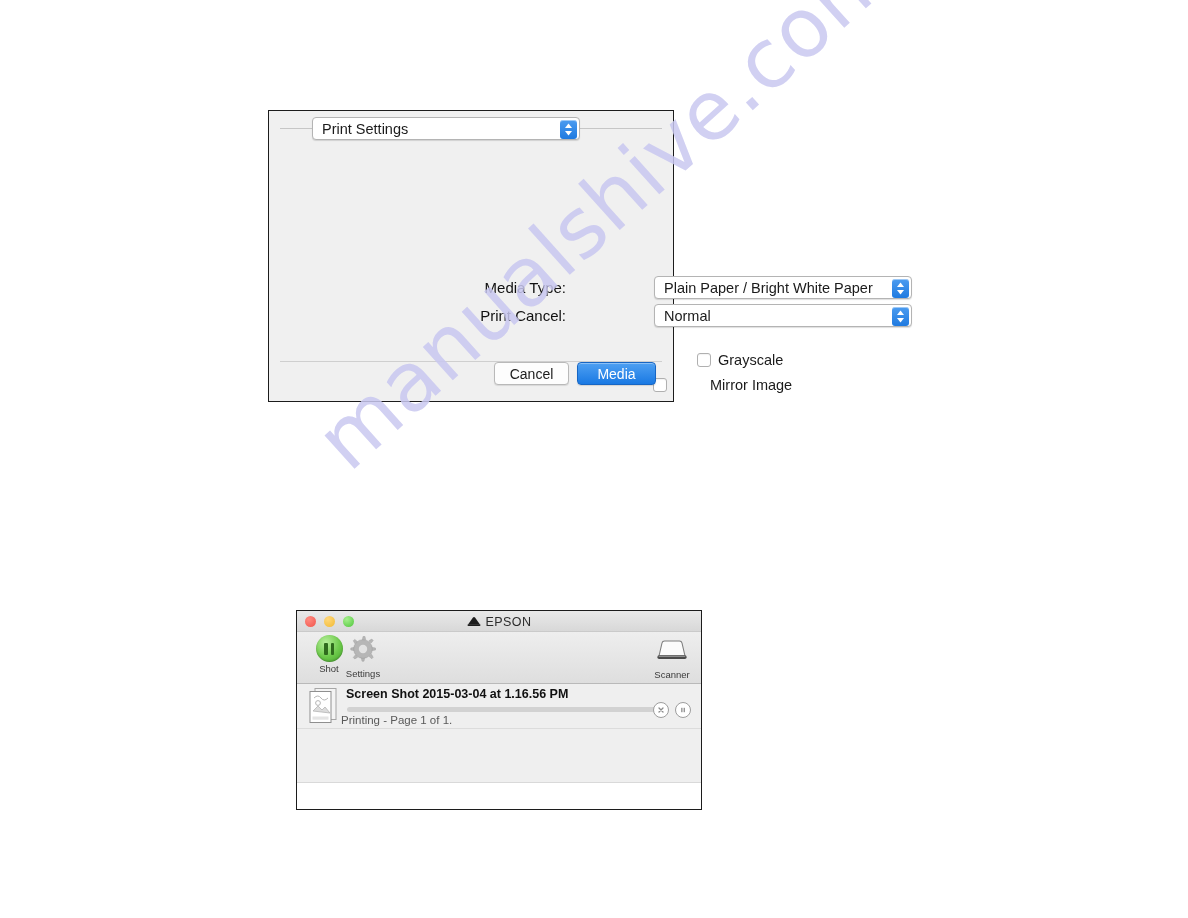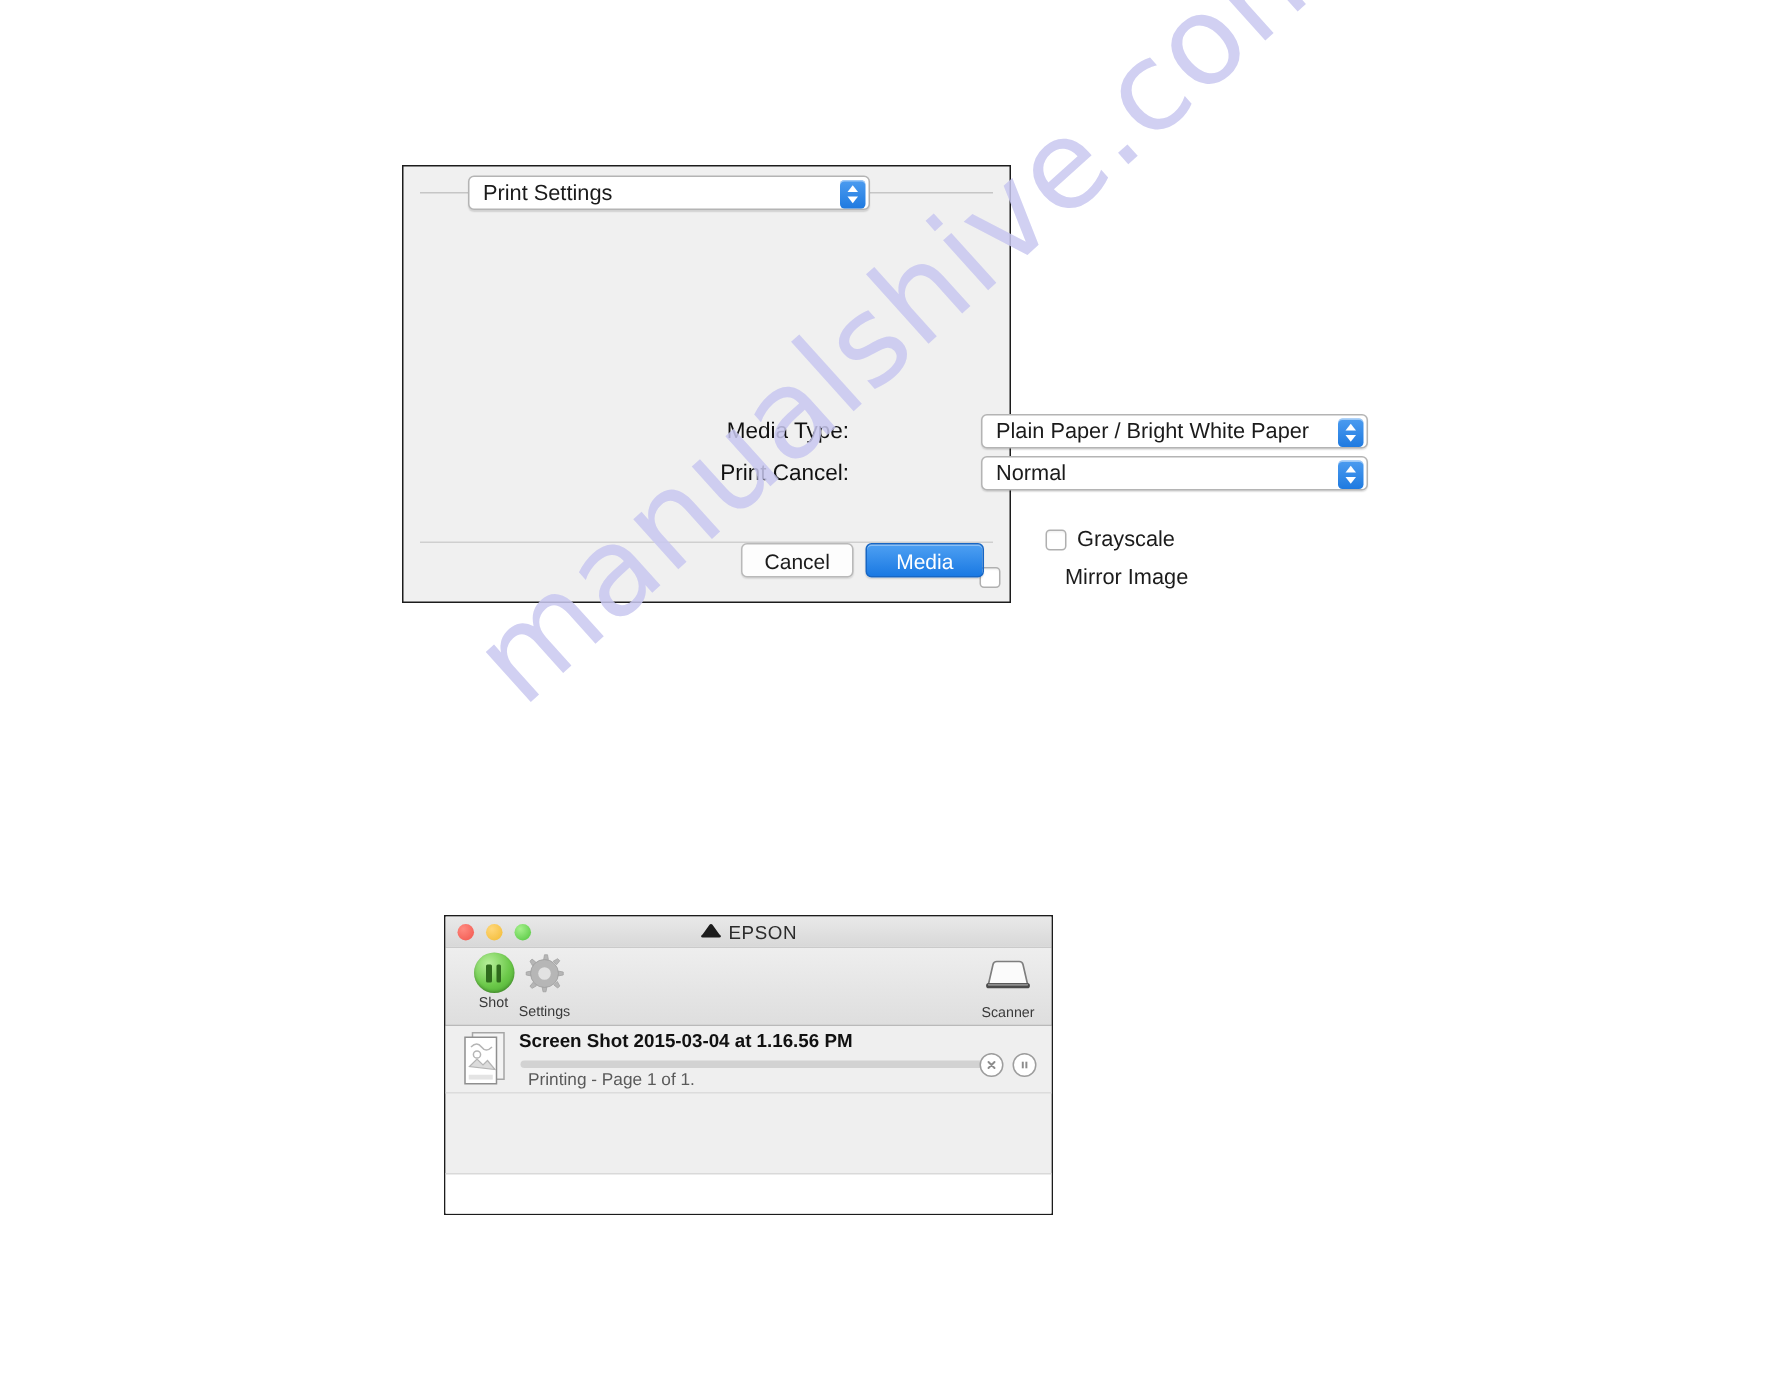--- a/index.html
+++ b/index.html
@@ -321,21 +321,21 @@
     border-radius: 3px;
     background: #d2d2d2;
   }
   .progress-fill {
     height: 100%;
     border-radius: 3px;
     background: linear-gradient(to bottom, #59a7f2 0%, #1f76dd 100%);
   }
   .job-status {
     position: absolute;
-    left: 55px;
+    left: 44px;
     top: 30px;
     font-size: 11.5px;
     color: #5a5a5a;
     white-space: nowrap;
   }
   .job-actions {
     position: absolute;
     right: 10px;
     top: 18px;
     display: flex;

